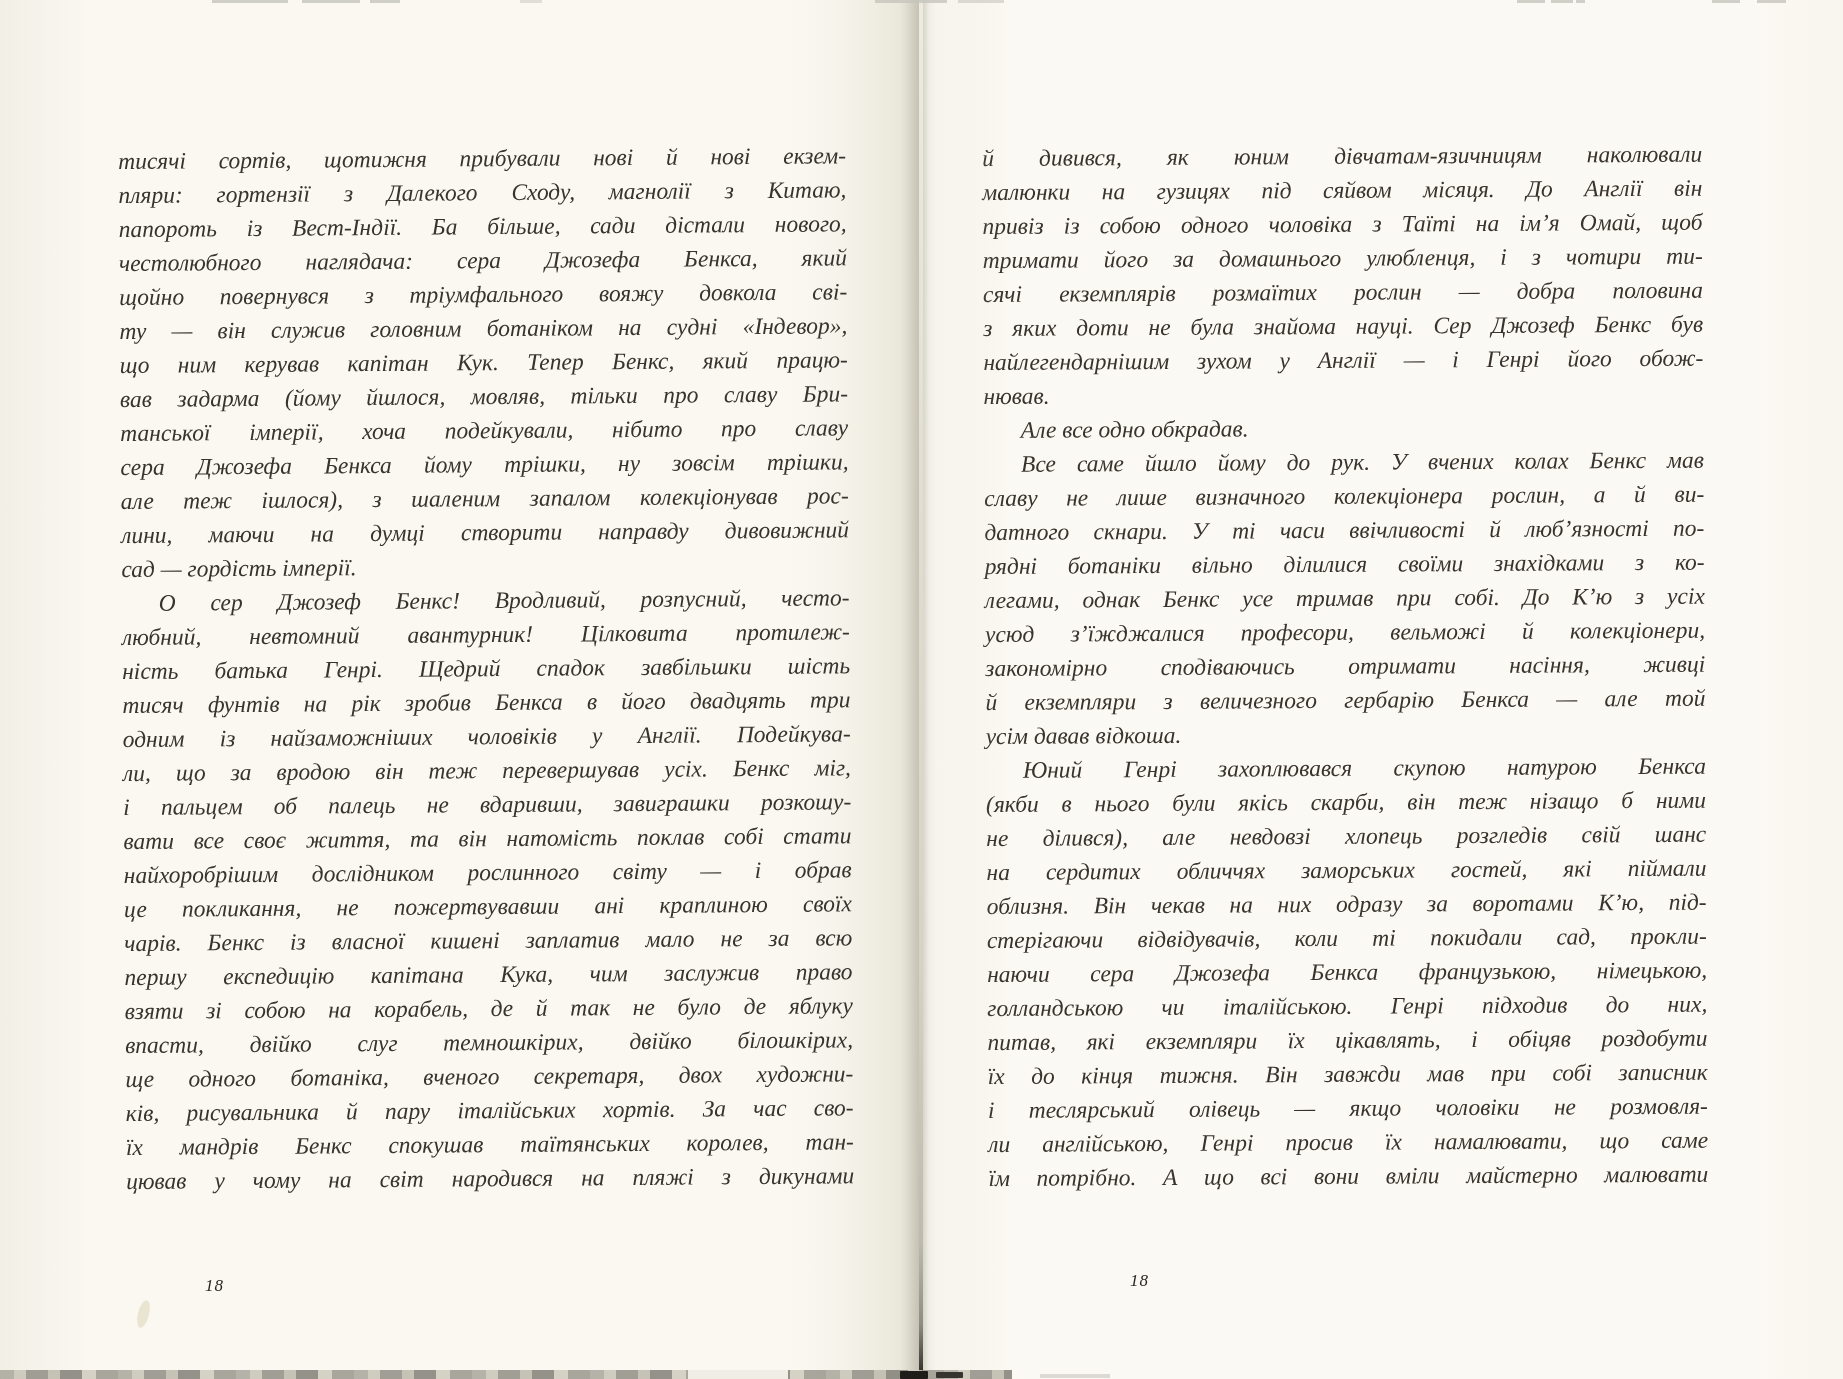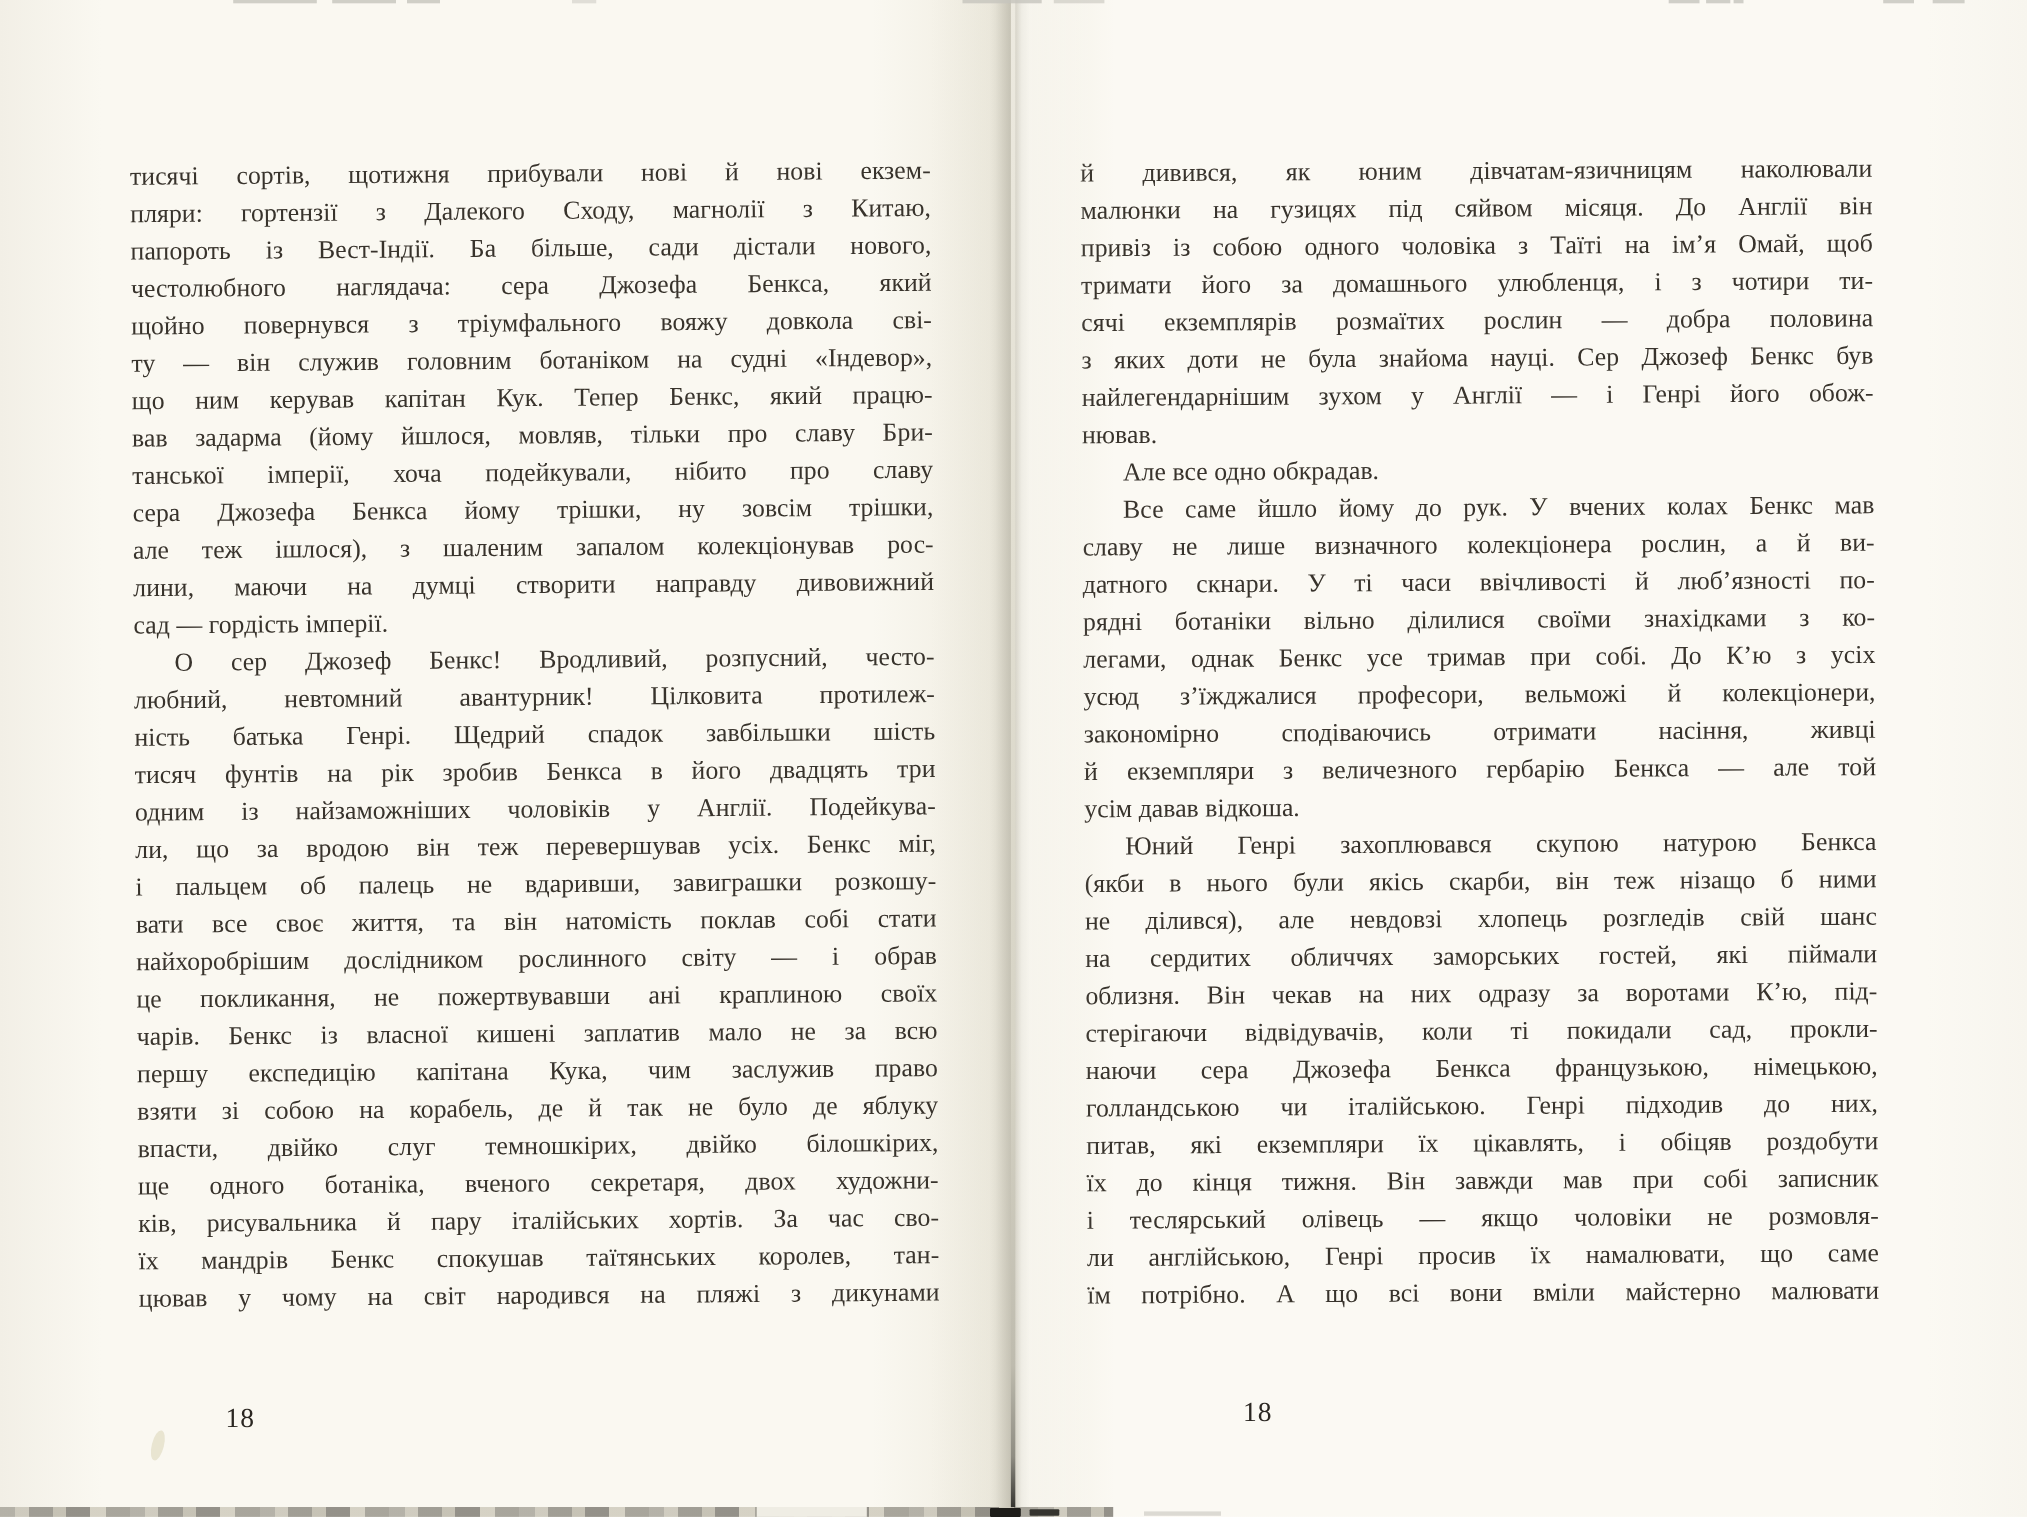--- a/index.html
+++ b/index.html
@@ -5,39 +5,39 @@
   html,body{margin:0;padding:0;}
   body{
     width:1843px;height:1379px;position:relative;overflow:hidden;
     font-family:"Liberation Serif","DejaVu Serif",serif;
     background:
       linear-gradient(90deg,
         #f2efe6 0%, var(--paper,#faf8f1) 5%, var(--paper,#faf8f1) 43%,
         #f0ede1 48.8%, var(--gutter,#d6d3c5) 49.9%, #f3f0e5 50.8%,
         var(--paper-right,#fbf9f3) 55%, var(--paper-right,#fbf9f3) 95%, #f7f5ee 100%);
   }
-  .spread{position:absolute;inset:0;}
+  .spread{position:absolute;inset:0;font-style:italic;}
   .page{position:absolute;top:0;height:100%;}
   .page-left{left:0;width:920px;}
   .page-right{left:920px;width:923px;}
 
   .textcol{
     position:absolute;
     color:var(--ink,#38332c);
     font-size:23.5px;line-height:34px;
     transform-origin:0 0;
   }
   .textcol-left{left:118px;top:144px;width:728px;transform:rotate(-0.45deg);}
   .textcol-right{left:62px;top:141px;width:720px;transform:rotate(-0.35deg);}
 
   .line{text-align:justify;text-align-last:justify;white-space:normal;height:34px;}
   .line.end{text-align-last:left;}
   .line.indent{text-indent:37px;}
 
-  .folio{position:absolute;color:var(--folio,#2b2722);font-size:25px;letter-spacing:1px;}
+  .folio{position:absolute;color:var(--folio,#2b2722);font-size:17px;letter-spacing:1px;}
   .folio-left{left:205px;top:1276px;}
   .folio-right{left:210px;top:1271px;} 
 
   
   .gutter-shade{
     position:absolute;left:845px;top:0;width:150px;height:100%;pointer-events:none;
     background:linear-gradient(90deg,
       rgba(120,115,100,0) 0%, rgba(120,115,100,.05) 40%,
       rgba(110,105,92,.16) 49%, rgba(255,255,255,.35) 56%,
       rgba(120,115,100,0) 100%);

